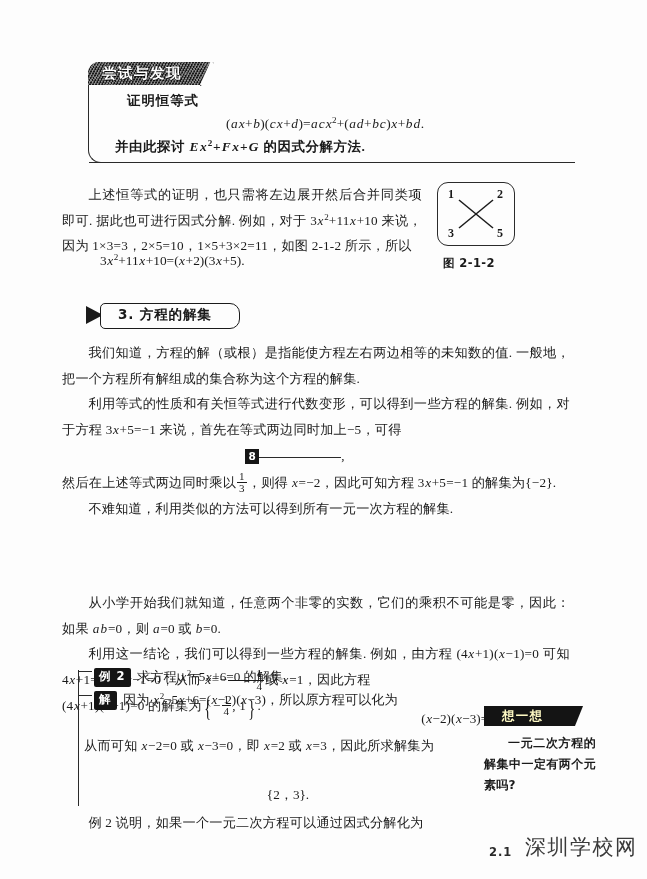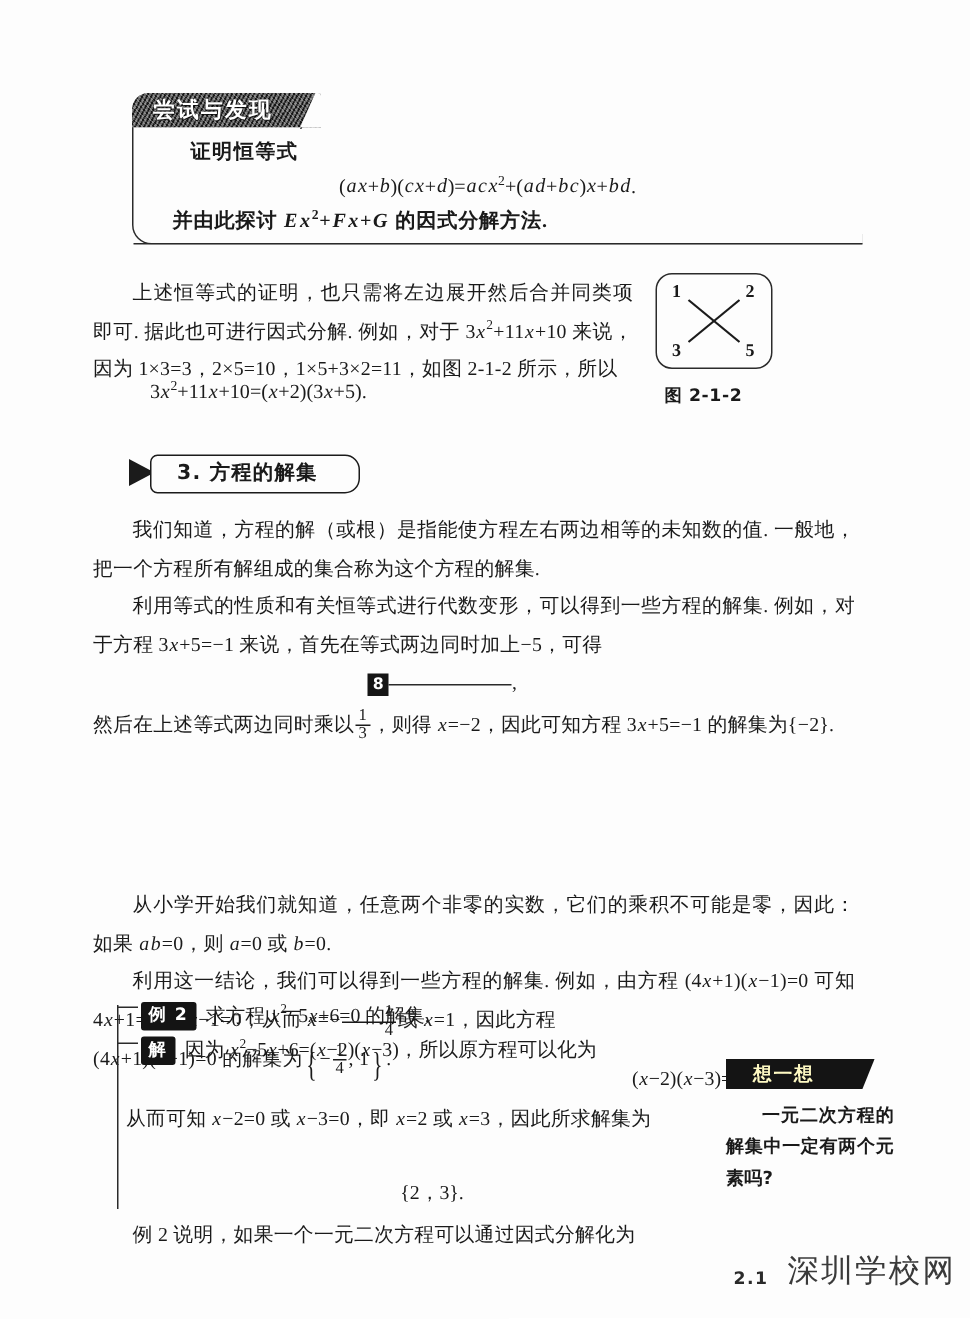--- a/index.html
+++ b/index.html
@@ -385,20 +385,21 @@
   </div>
 
   <div class="redact">
     <span class="blk">8</span><span class="rule"></span><span class="comma">,</span>
   </div>
 
   <div class="body2">
     <div class="para">
       <span>然后在上述等式两边同时乘以</span><span class="frac"><span class="num">1</span><span class="den">3</span></span>，则得 <span class="mi">x</span>=−<span class="mn">2</span>，因此可知方程 <span class="mn">3</span><span class="mi">x</span>+<span class="mn">5</span>=−<span class="mn">1</span> 的解集为{−<span class="mn">2</span>}.
     </div>
+    <div class="para indent">不难知道，利用类似的方法可以得到所有一元一次方程的解集.</div>
   </div>
 
   <div class="body3">
     <div class="para indent">
       从小学开始我们就知道，任意两个非零的实数，它们的乘积不可能是零，因此：如果 <span class="mi">a</span><span class="mi">b</span>=<span class="mn">0</span>，则 <span class="mi">a</span>=<span class="mn">0</span> 或 <span class="mi">b</span>=<span class="mn">0</span>.
     </div>
     <div class="para indent">
       利用这一结论，我们可以得到一些方程的解集. 例如，由方程 (<span class="mn">4</span><span class="mi">x</span>+<span class="mn">1</span>)(<span class="mi">x</span>−<span class="mn">1</span>)=<span class="mn">0</span> 可知 <span class="mn">4</span><span class="mi">x</span>+<span class="mn">1</span>=<span class="mn">0</span> 或 <span class="mi">x</span>−<span class="mn">1</span>=<span class="mn">0</span>，从而 <span class="mi">x</span>=−<span class="frac"><span class="num">1</span><span class="den">4</span></span>或 <span class="mi">x</span>=<span class="mn">1</span>，因此方程
     </div>
     <div class="para">

